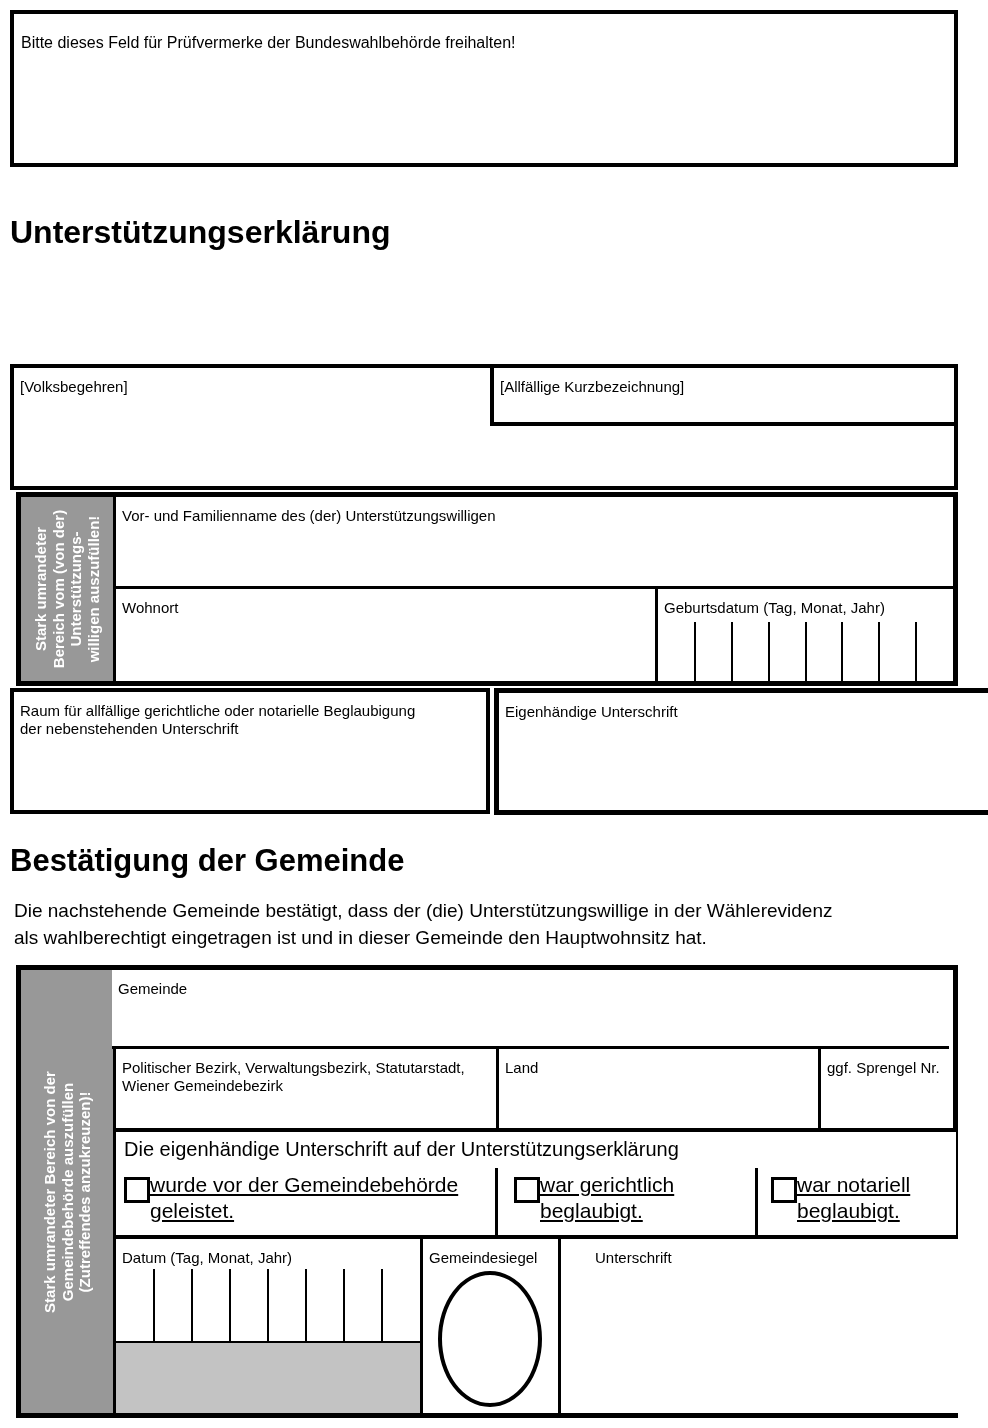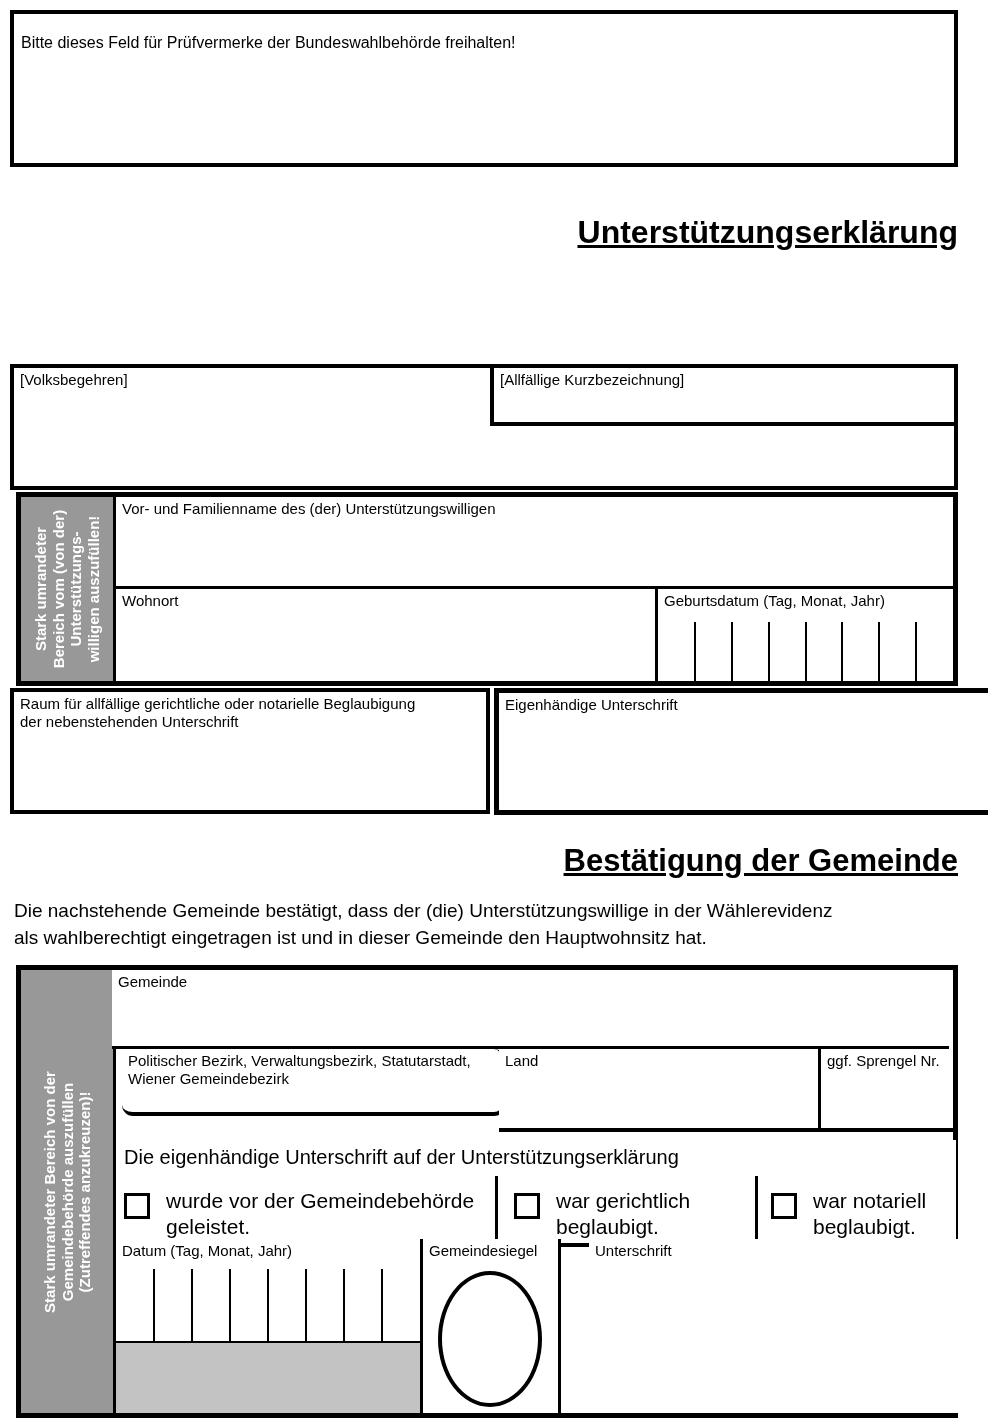--- a/index.html
+++ b/index.html
@@ -1,22 +1,22 @@
 <!DOCTYPE html>
 <html><head>
 <meta charset="utf-8">
 <style>
   html,body{margin:0;padding:0;background:#fff;}
   .page{position:relative;width:988px;height:1428px;background:#fff;overflow:hidden;
         font-family:"Liberation Sans",sans-serif;color:#000;}
   .box{position:absolute;background:#fff;border:4px solid #000;box-sizing:border-box;}
   .table{position:absolute;border:5px solid #000;box-sizing:border-box;background:#fff;}
   .cell{position:absolute;box-sizing:border-box;background:#fff;}
-  .lbl{font-size:15px;padding:3px 6px;line-height:18px;}
-  .title{position:absolute;font-weight:bold;text-align:right;margin:0;text-decoration:underline;}
+  .lbl{font-size:15px;padding:3px 6px;line-height:18px;margin-top:7px;}
+  .title{position:absolute;font-weight:bold;text-align:left;margin:0;}
   .para{position:absolute;font-size:19px;line-height:27px;white-space:nowrap;}
   .sidebar{position:absolute;background:#989898;border-right:3px solid #000;box-sizing:border-box;}
   .rot{position:absolute;left:50%;top:50%;transform:translate(-50%,-50%) rotate(-90deg);
        color:#fff;font-weight:bold;font-size:15px;line-height:17.5px;text-align:center;white-space:nowrap;}
   .tick{position:absolute;width:2px;background:#000;}
   .vdiv{position:absolute;width:3px;background:#000;}
   .cb{display:inline-block;width:26px;height:26px;border:3px solid #000;box-sizing:border-box;background:#fff;}
 
   #hdrbox{left:10px;top:10px;width:948px;height:157px;}
   .note{font-size:16px;padding:20px 7px;}
@@ -37,29 +37,29 @@
 
   #raumbox{left:10px;top:688px;width:480px;height:126px;}
   #eigenbox{left:494px;top:688px;width:500px;height:127px;border-width:5px;}
 
   #title2{left:10px;top:843px;width:948px;font-size:31px;}
   #intro2{left:14px;top:897px;width:944px;}
 
   #table2{left:16px;top:965px;width:942px;height:453px;}
   #sb2{left:0;top:0;width:95px;height:443px;}
   #cellgemeinde{left:91px;top:0;width:837px;height:79px;border-bottom:3px solid #000;}
-  #cellbezirk{left:101px;top:79px;width:383px;height:67px;border-right:3px solid #000;border-bottom:4px solid #000;border-radius:11px;}
+  #cellbezirk{left:95px;top:79px;width:383px;height:83px;border-right:3px solid #000;border-bottom:4px solid #000;}
   #cellland{left:478px;top:79px;width:322px;height:83px;border-right:3px solid #000;border-bottom:4px solid #000;}
   #cellsprengel{left:800px;top:79px;width:132px;height:83px;border-bottom:4px solid #000;}
 
-  #row3{left:95px;top:162px;width:840px;height:107px;border-bottom:4px solid #000;margin-top:8px;}
+  #row3{left:95px;top:162px;width:840px;height:107px;border-bottom:4px solid #000;}
   #row3 .hdr{font-size:20px;padding:6px 8px 0 8px;}
   #diva{left:379px;top:36px;height:67px;}
   #divb{left:639px;top:36px;height:67px;}
-  .opt{position:absolute;top:48px;display:flex;gap:16px;}
+  .opt{position:absolute;top:40px;display:flex;gap:0;text-decoration:underline;}
   #opt1{left:8px;width:368px;}
   #opt2{left:398px;width:236px;}
   #opt3{left:655px;width:178px;}
   .opt .cb{margin-top:5px;flex:0 0 auto;}
   .optxt{font-size:21px;line-height:26px;}
 
   #celldatum{left:95px;top:269px;width:307px;height:174px;border-right:3px solid #000;}
   #celldatum .tick{top:30px;height:72px;}
   #stamp{position:absolute;left:0;top:102px;width:304px;height:72px;background:#c3c3c3;
          border-top:2px solid #000;box-sizing:border-box;}

